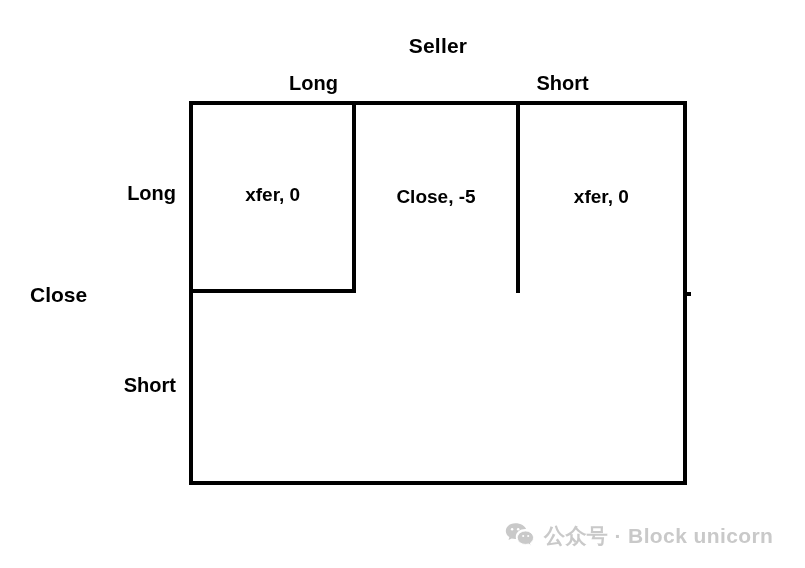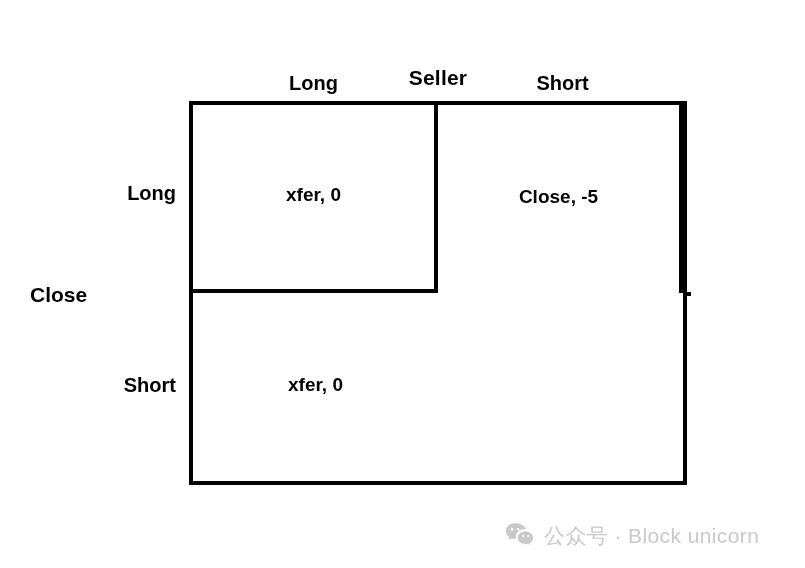--- a/index.html
+++ b/index.html
@@ -20,21 +20,20 @@
   #seller-title {
     position: absolute;
     left: 189px;
     top: 35px;
     width: 498px;
     text-align: center;
     font-size: 21px;
     font-weight: bold;
     letter-spacing: 0.2px;
     line-height: 1;
-    margin-top: 32px;
   }
 
   
   #col-headers {
     position: absolute;
     left: 189px;
     top: 73px;
     width: 498px;
     height: 26px;
     display: flex;
@@ -82,21 +81,21 @@
   
   #matrix {
     position: absolute;
     left: 189px;
     top: 101px;
     width: 498px;
     height: 384px;
     border: 4px solid #000000;
     box-sizing: border-box;
     display: grid;
-    grid-template-columns: 1fr 1fr;
+    grid-template-columns: 1fr 1fr 1fr;
     grid-template-rows: 1fr 1fr;
   }
   #matrix .cell {
     position: relative;
     display: flex;
     align-items: center;
     justify-content: center;
     font-size: 19px;
     font-weight: bold;
     line-height: 1;
@@ -137,20 +136,21 @@
   }
   #watermark .wm-icon {
     width: 30px;
     height: 26px;
     flex: 0 0 auto;
     display: block;
   }
   #watermark .wm-text {
     white-space: nowrap;
     letter-spacing: 0.4px;
+    font-weight: bold;
   }
 </style>
 </head>
 <body>
 
 <div id="seller-title">Seller</div>
 
 <div id="col-headers">
   <div class="col-header">Long</div>
   <div class="col-header">Short</div>

